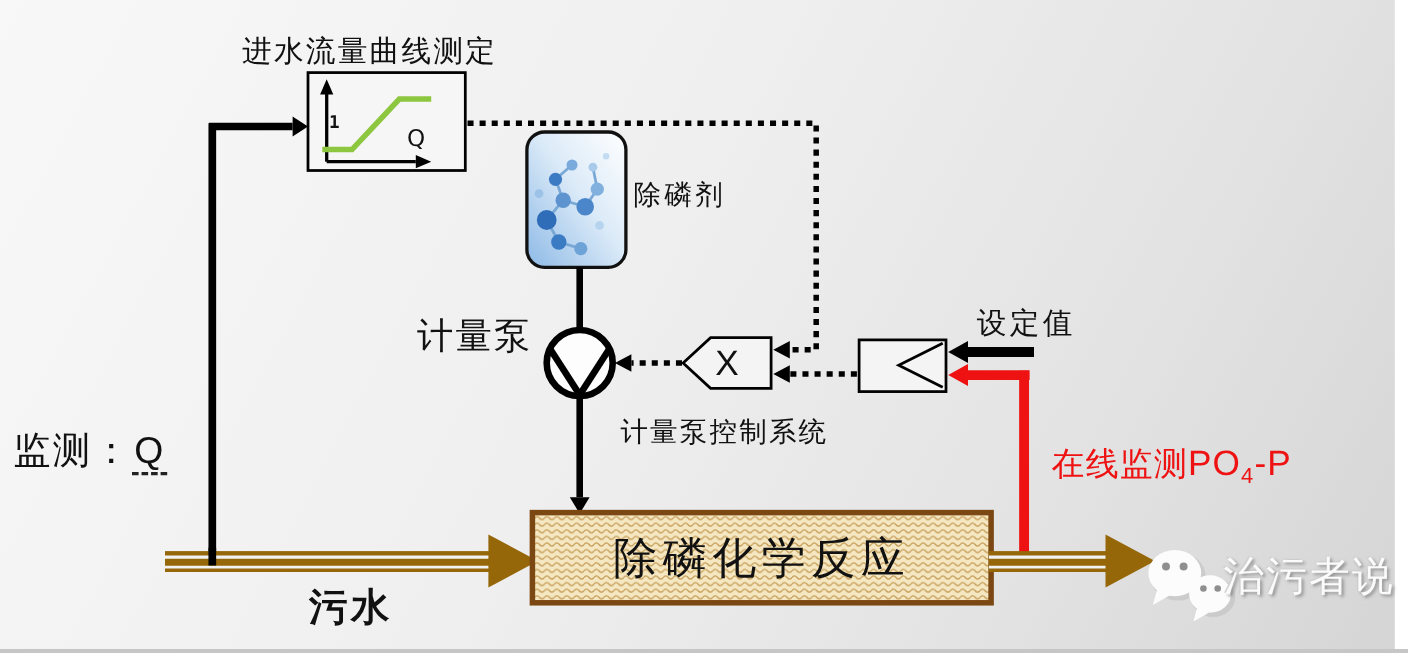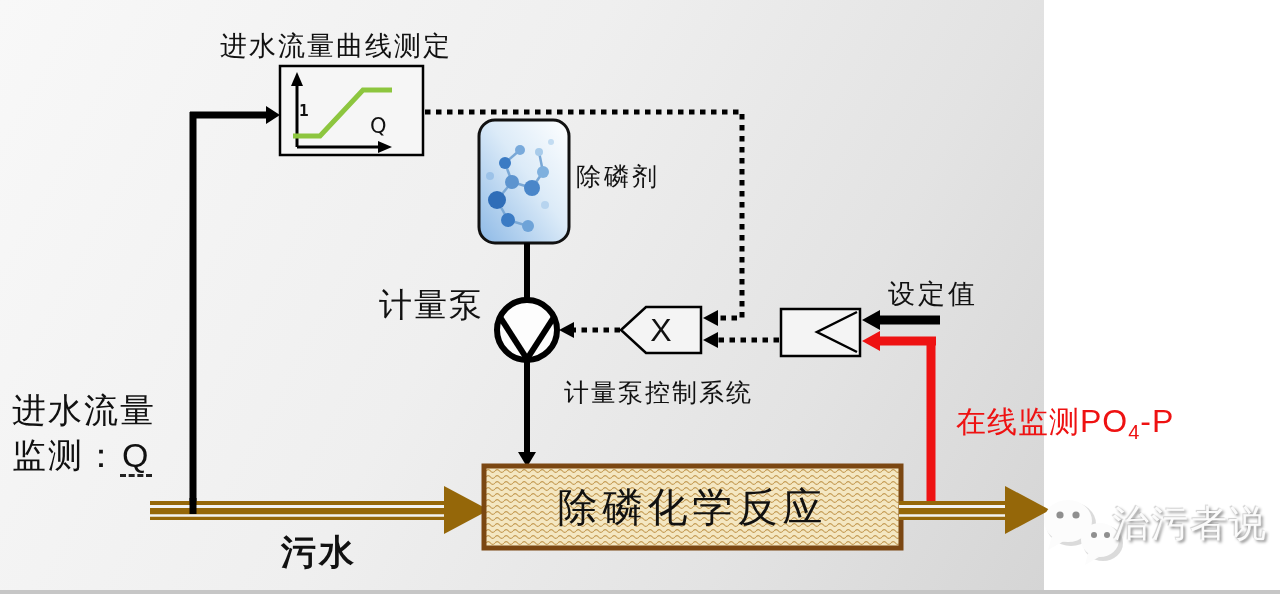--- a/index.html
+++ b/index.html
@@ -1,18 +1,18 @@
 <!DOCTYPE html>
 <html><head>
 <meta charset="utf-8">
 <style>
   html,body{margin:0;padding:0;}
   body{width:1280px;height:594px;overflow:hidden;font-family:"Liberation Serif", serif;}
   .canvas{
-    position:relative;width:1044px;height:594px;
+    position:relative;width:1268px;height:594px;
     background:linear-gradient(118deg,#f8f8f8 0%,#efefef 45%,#e3e3e3 75%,#d5d5d5 100%);
   }
   .bottom-edge{position:absolute;left:0;bottom:0;width:1280px;height:4px;background:#c6c6c6;}
   svg.layer{position:absolute;left:0;top:0;}
   .lbl{position:absolute;color:#111;white-space:nowrap;}
   .t-title{left:220px;top:28px;font-size:27px;letter-spacing:2px;}
   .t-one{left:299px;top:101px;font-size:16px;font-family:"DejaVu Sans Mono",monospace;font-weight:bold;}
   .t-q{left:370px;top:114px;font-size:21px;font-family:"DejaVu Sans",sans-serif;}
   .t-chem{left:576px;top:160px;font-size:25px;letter-spacing:3px;}
   .t-pump{left:379px;top:283px;font-size:33px;letter-spacing:2px;}
@@ -176,21 +176,20 @@
   <div class="lbl t-pump">计量泵</div>
   <div class="lbl t-x">X</div>
   <div class="lbl t-ctrl">计量泵控制系统</div>
   <div class="lbl t-set">设定值</div>
 
   <div class="lbl t-online">
     <span>在线监测</span><span class="latin">PO</span><sub>4</sub><span class="latin">-P</span>
   </div>
 
   <div class="lbl t-inflow">
-    <div>进水流量</div>
     <div><span>监测：</span><span class="q">Q</span></div>
   </div>
 
   <div class="lbl t-sewage">污水</div>
   <div class="lbl t-wm">治污者说</div>
   <div class="lbl t-react">除磷化学反应</div>
 
   <div class="bottom-edge"></div>
 </div>
 

